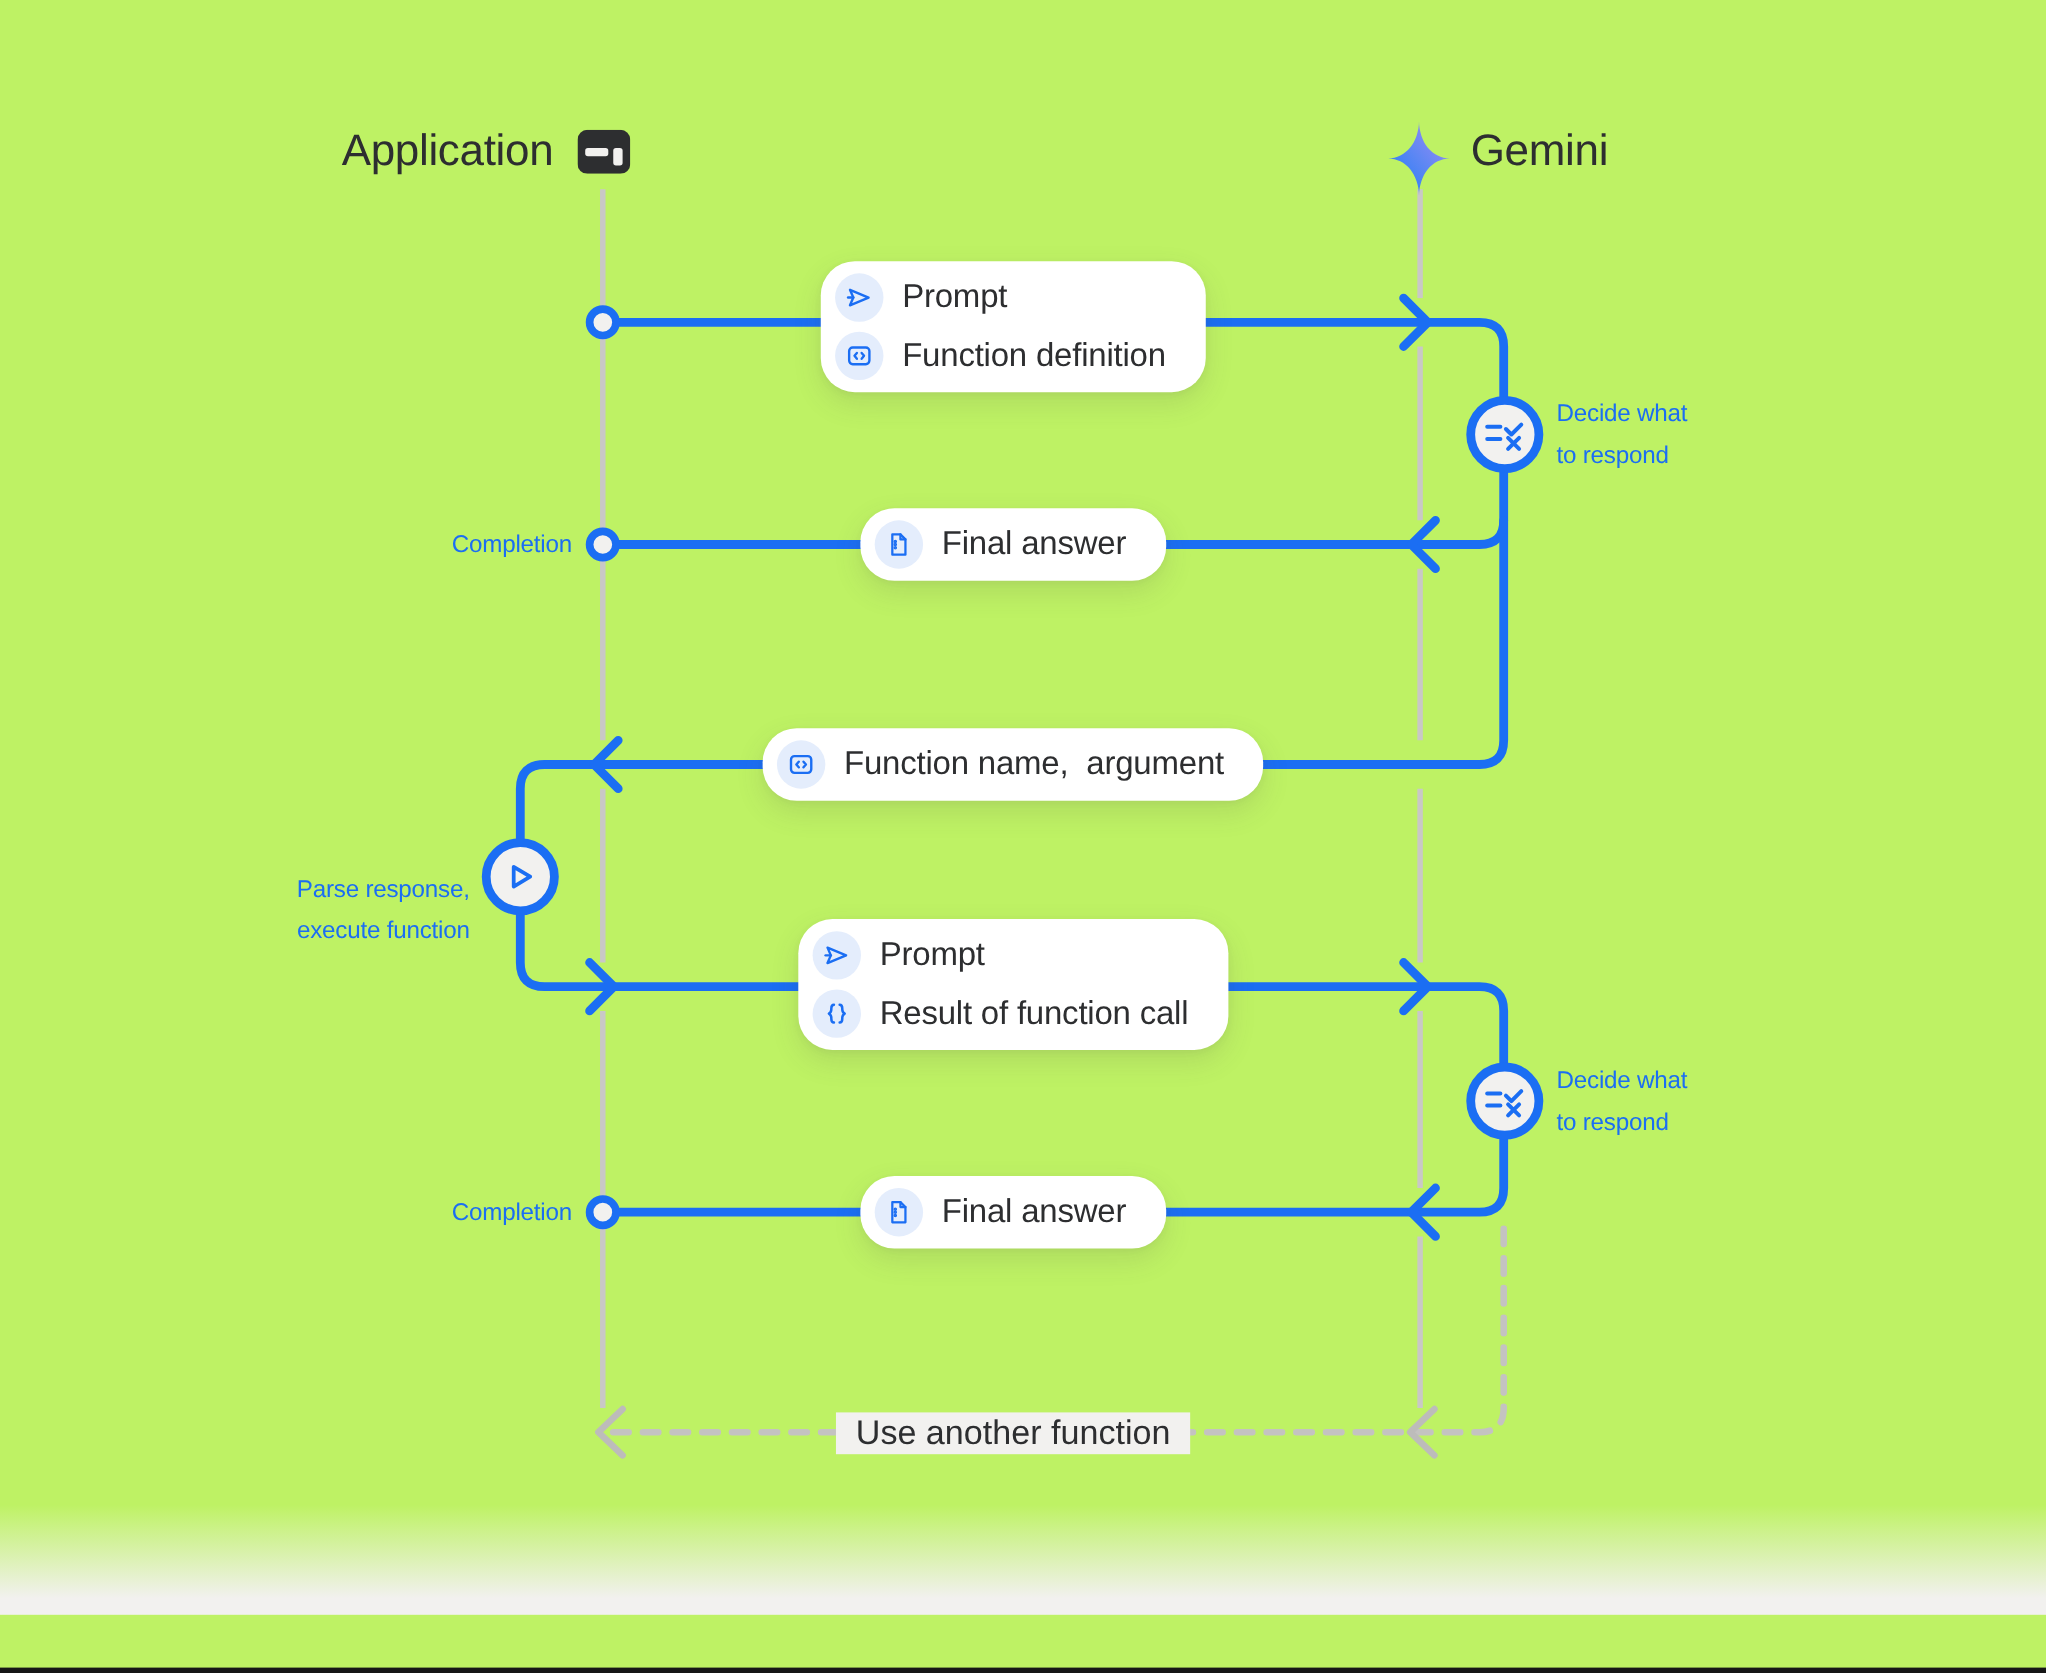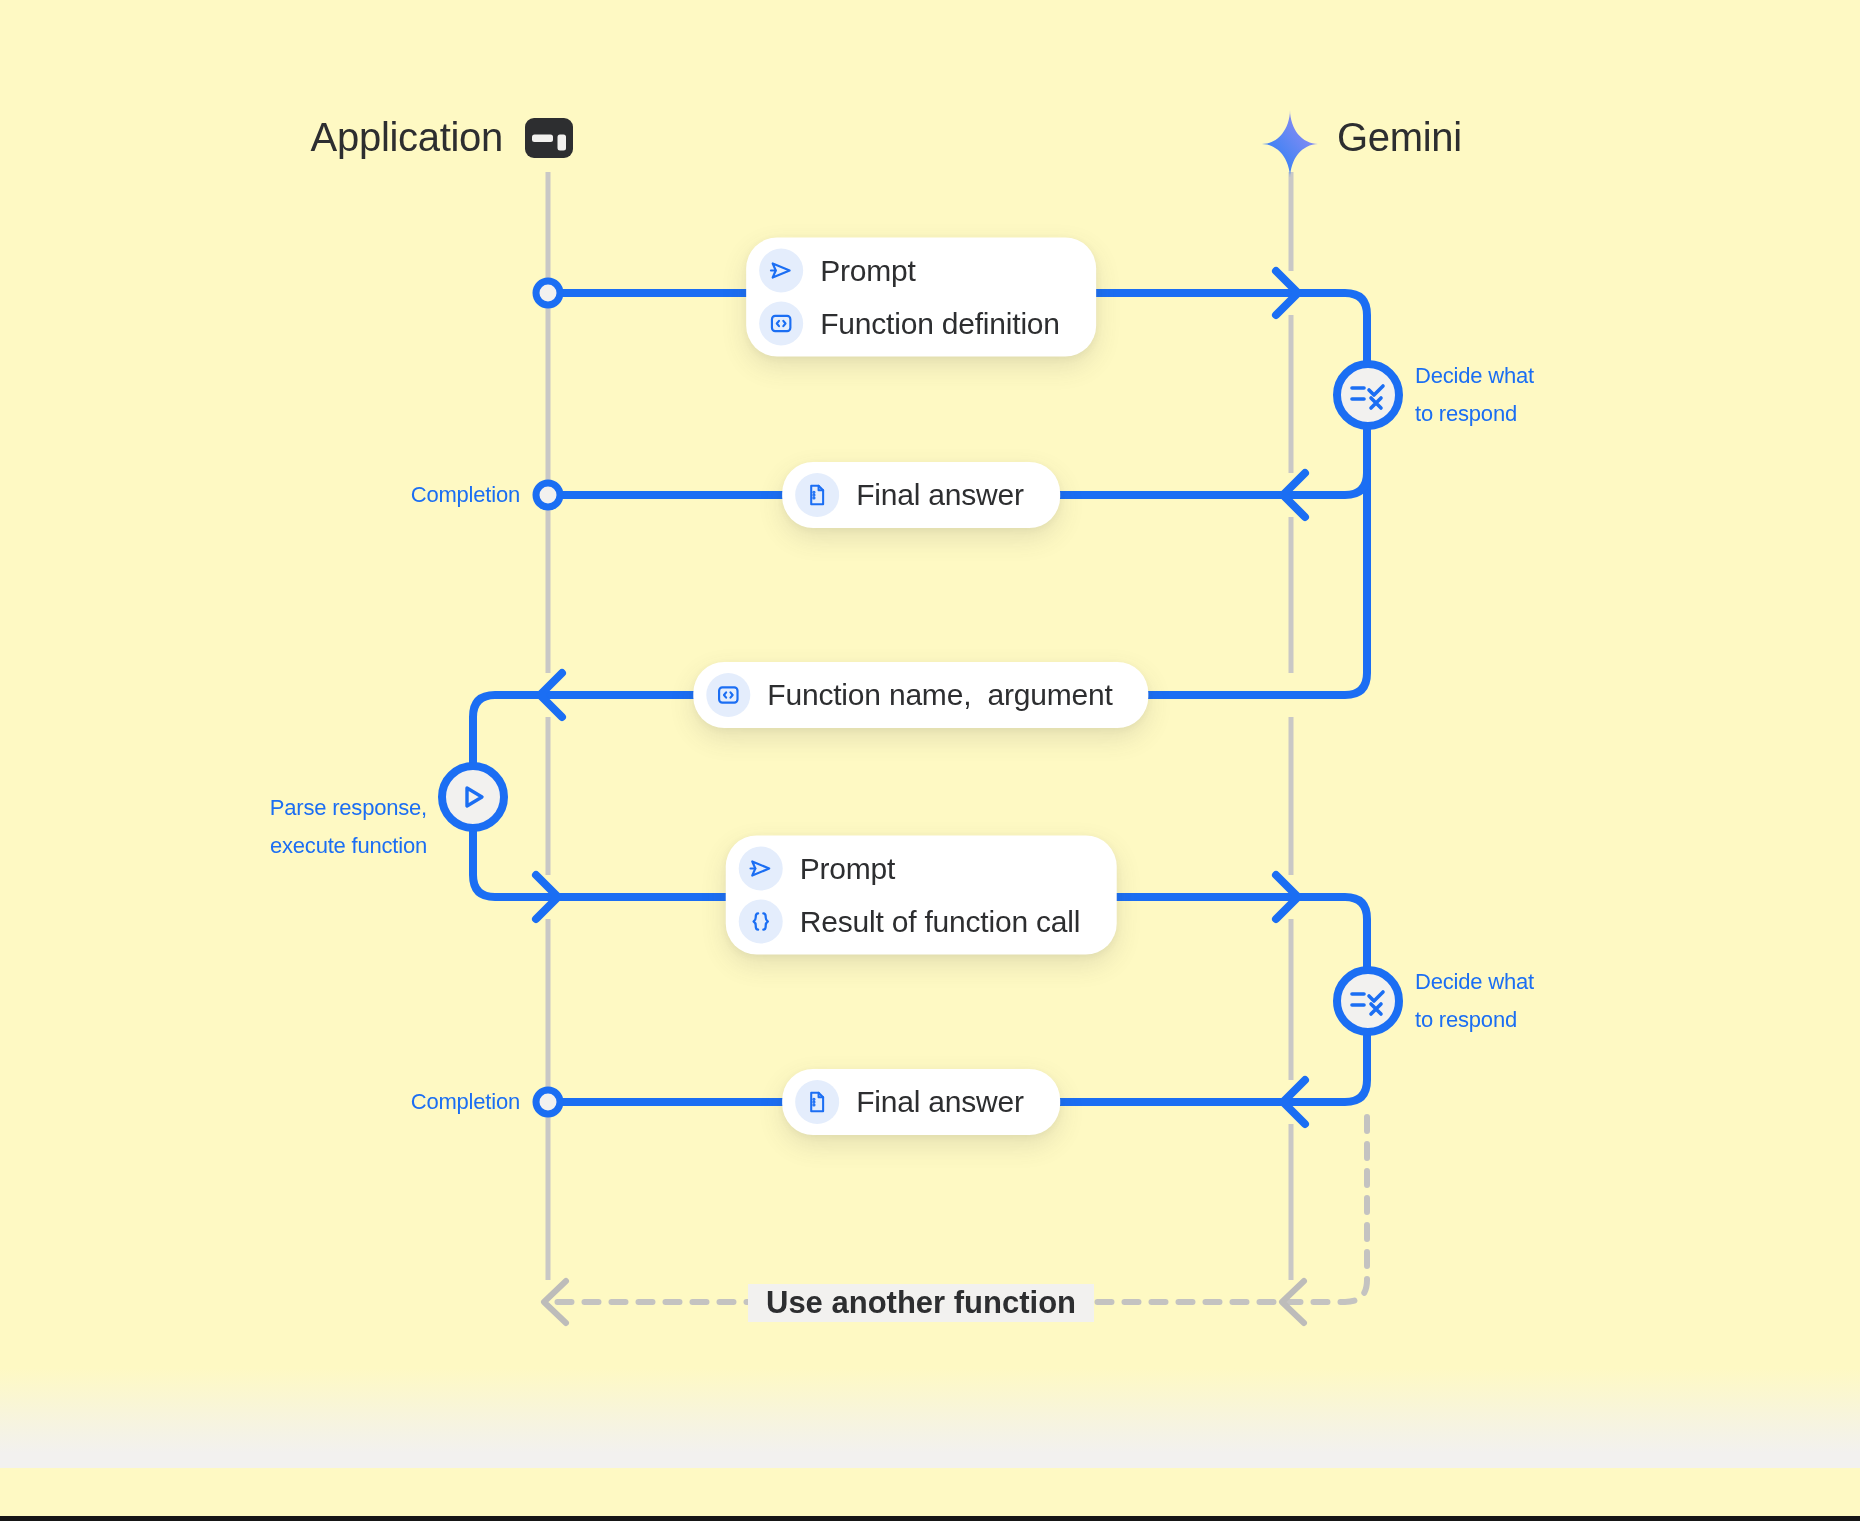--- a/index.html
+++ b/index.html
@@ -1,17 +1,17 @@
 <!DOCTYPE html>
 <html><head>
 <meta charset="utf-8">
 <style>
   html,body{margin:0;padding:0;background:#e9e8e6;}
   .stage{
-    position:relative;width:1860px;height:1521px;background:#fef9c3;
+    position:relative;width:1860px;height:1521px;background:#bef264;
     overflow:hidden;font-family:"Liberation Sans","DejaVu Sans",sans-serif;
     -webkit-font-smoothing:antialiased;
   }
   .layer{position:absolute;left:0;top:0;}
   
   .actor-label{
     position:absolute;font-size:40px;line-height:46px;color:#2d2e30;
     letter-spacing:-0.3px;font-weight:500;
   }
   .app-label{left:240px;top:114px;width:263px;text-align:right;}
@@ -37,21 +37,21 @@
   }
   
   .blue-label{
     position:absolute;color:#1b6ef3;font-size:22px;line-height:38px;
     letter-spacing:-0.2px;font-weight:500;z-index:2;
   }
   .right-align{text-align:right;}
   
   .loop-label{
     position:absolute;left:921px;top:1284px;transform:translateX(-50%);
-    color:#2d2e30;font-size:31px;line-height:38px;font-weight:700;
+    color:#2d2e30;font-size:31px;line-height:38px;font-weight:400;
     background:#f2f1ef;padding:0 18px;z-index:2;white-space:pre;
   }
   .fade-bottom{
     position:absolute;left:0;top:1368px;width:1860px;height:100px;z-index:2;
     background:linear-gradient(to bottom, rgba(242,241,239,0) 0%, #f2f1ef 85%);
   }
   .bottom-bar{
     position:absolute;left:0;bottom:0;width:1860px;height:5px;background:#161616;z-index:4;
   }
 </style>

